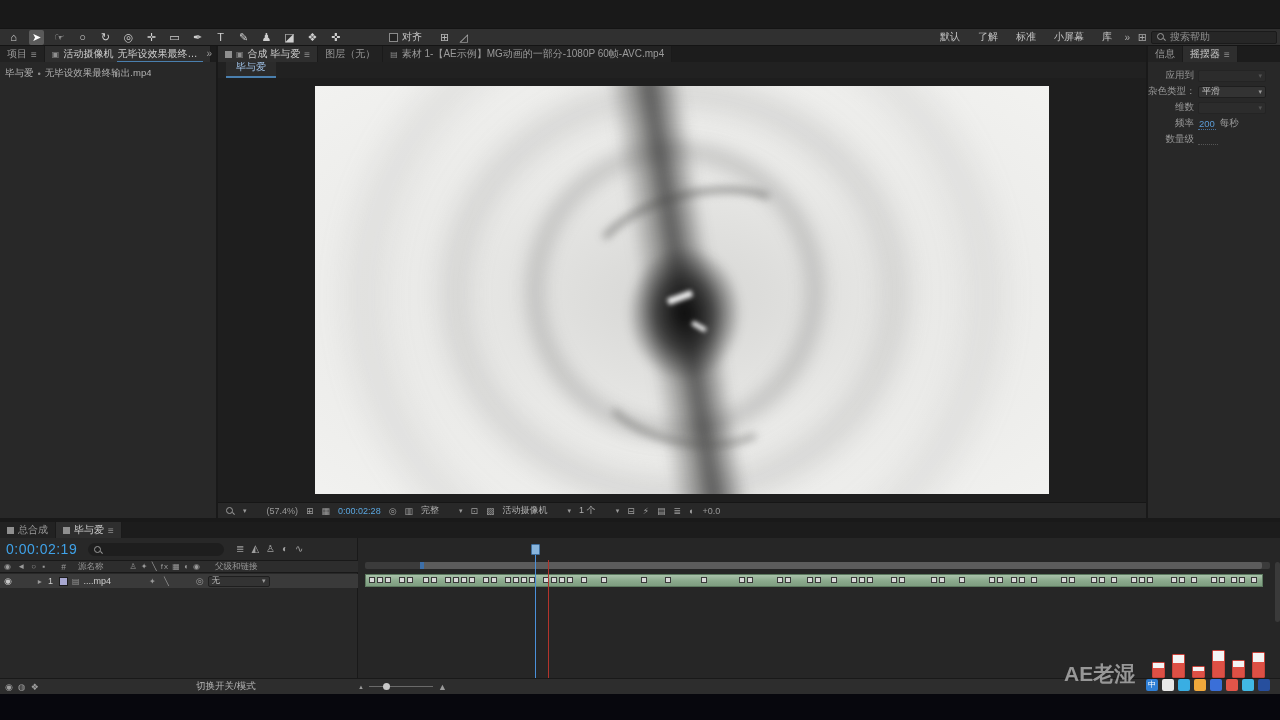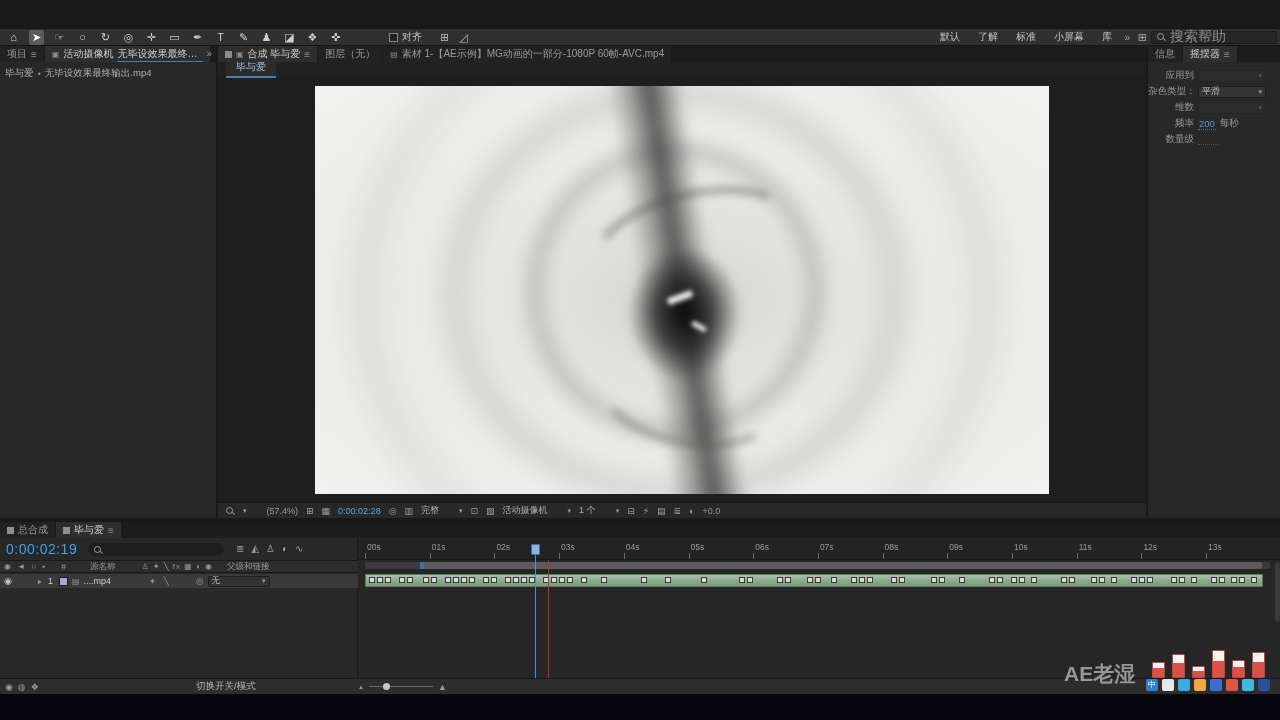--- a/index.html
+++ b/index.html
@@ -22,21 +22,21 @@
   .tool { min-width:15px; text-align:center; color:#cfcfcf; line-height:15px; font-size:11px; }
   .tool.active { background:#5a5a5a; border-radius:2px; color:#ffffff; }
   .snap { display:flex; align-items:center; gap:4px; margin-left:46px; font-size:10px; color:#c8c8c8; }
   .checkbox { width:9px; height:9px; border:1px solid #8a8a8a; background:#222; display:inline-block; }
   .tb-extra { display:flex; gap:10px; margin-left:18px; color:#b9b9b9; font-size:11px; }
   .workspaces { position:absolute; right:168px; display:flex; gap:18px; font-size:10px; color:#c6c6c6; }
   .ws-overflow { position:absolute; right:150px; color:#a8a8a8; font-size:10px; }
   .ws-grid { position:absolute; right:133px; color:#a8a8a8; font-size:11px; }
   .help-search { position:absolute; right:3px; width:126px; height:13px; background:#262626; border:1px solid #1a1a1a;
     border-radius:2px; display:flex; align-items:center; gap:4px; padding-left:4px; }
-  .search-ph { font-size:14px; color:#8f8f8f; }
+  .search-ph { font-size:10px; color:#8f8f8f; }
   .mag { position:relative; width:10px; height:10px; display:inline-block; flex:none; }
   .mag::before { content:""; position:absolute; left:1px; top:1px; width:5px; height:5px;
     border:1px solid #9a9a9a; border-radius:50%; }
   .mag::after { content:""; position:absolute; left:7px; top:7px; width:3px; height:1px;
     background:#9a9a9a; transform:rotate(45deg); }
 
   
   .panel { position:absolute; background:#282828; }
   .tabbar { height:16px; background:#1c1c1c; display:flex; align-items:stretch; font-size:10px; position:relative; }
   .tab { padding:0 7px; display:flex; align-items:center; gap:4px; color:#9a9a9a; background:#222222;
@@ -103,21 +103,21 @@
   .tl-left { position:absolute; left:0; top:16px; width:358px; height:140px; background:#282828; border-right:1px solid #191919; }
   .tl-timecode { position:absolute; left:6px; top:3px; font-size:14px; color:#3fa2e8; letter-spacing:0.5px; }
   .tl-search { position:absolute; left:88px; top:5px; width:136px; height:13px; background:#1e1e1e; border-radius:7px;
     display:flex; align-items:center; padding-left:5px; }
   .tl-minicons { position:absolute; left:236px; top:5px; font-size:10px; color:#9f9f9f; letter-spacing:7px; }
   .tl-header { position:absolute; left:0; top:22px; width:358px; height:13px; background:#2d2d2d;
     border-top:1px solid #191919; border-bottom:1px solid #191919; font-size:8.5px; color:#9a9a9a;
     display:flex; align-items:center; }
   .hdr-av { margin-left:4px; letter-spacing:2px; font-size:8px; }
   .hdr-hash { margin-left:14px; }
-  .hdr-src { margin-left:24px; }
+  .hdr-src { margin-left:12px; }
   .hdr-sw { margin-left:26px; font-size:8px; letter-spacing:1px; }
   .hdr-parent { margin-left:14px; }
   .tl-layer-row { position:absolute; left:0; top:36px; width:358px; height:14px; background:#3a3a3a;
     display:flex; align-items:center; font-size:9px; color:#cfcfcf; }
   .eye { margin-left:4px; font-size:9px; color:#c8c8c8; }
   .twirl { margin-left:26px; color:#9a9a9a; font-size:8px; }
   .lyr-num { margin-left:6px; }
   .chip { width:9px; height:9px; background:#a7a7d0; border:1px solid #1c1c1c; margin-left:6px; }
   .filmg { margin-left:4px; color:#9a9a9a; font-size:8px; }
   .lyr-name { margin-left:4px; }
@@ -374,36 +374,20 @@
         <span class="lyr-sw">✦ ╲</span>
         <span class="pick">◎</span>
         <span class="parent-select">
           <span>无</span>
           <span class="caret">▾</span>
         </span>
       </div>
     </div>
 
     <div class="tl-track">
-      <div class="ruler">
-          <span class="ruler-label" style="left:9.0px">00s</span>
-          <span class="ruler-label" style="left:73.7px">01s</span>
-          <span class="ruler-label" style="left:138.4px">02s</span>
-          <span class="ruler-label" style="left:203.1px">03s</span>
-          <span class="ruler-label" style="left:267.8px">04s</span>
-          <span class="ruler-label" style="left:332.5px">05s</span>
-          <span class="ruler-label" style="left:397.2px">06s</span>
-          <span class="ruler-label" style="left:461.9px">07s</span>
-          <span class="ruler-label" style="left:526.6px">08s</span>
-          <span class="ruler-label" style="left:591.3px">09s</span>
-          <span class="ruler-label" style="left:656.0px">10s</span>
-          <span class="ruler-label" style="left:720.7px">11s</span>
-          <span class="ruler-label" style="left:785.4px">12s</span>
-          <span class="ruler-label" style="left:850.1px">13s</span>
-        </div>
       <div class="workarea">
           <div class="workarea-inner"></div>
         </div>
       <div class="layerbar"></div>
       <div class="kfs">
           <span class="kf" style="left:12px"></span>
           <span class="kf" style="left:20px"></span>
           <span class="kf" style="left:28px"></span>
           <span class="kf" style="left:42px"></span>
           <span class="kf" style="left:50px"></span>

